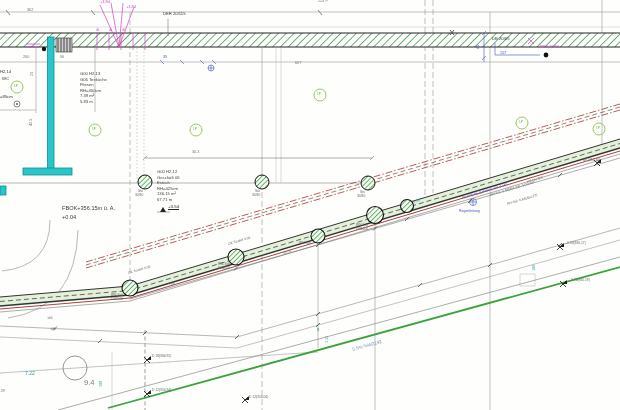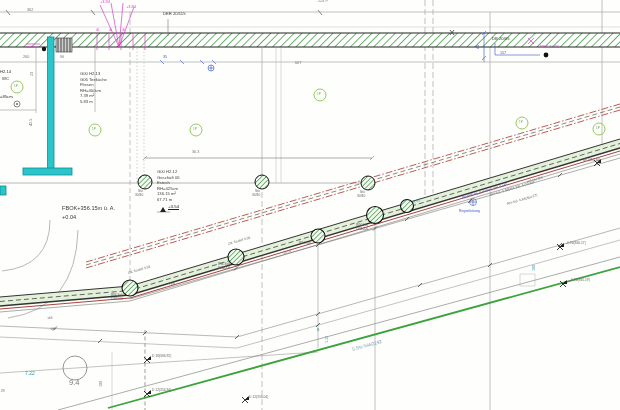--- a/index.html
+++ b/index.html
@@ -301,21 +301,21 @@
     <div class="lb g3" style="left: 228px; top: 243px; transform: rotate(-16.5deg);">OK Sockel 9.56</div>
     <div class="lb g3" style="left: 168px; top: 284px; transform: rotate(-16.5deg);">7.08</div>
     <div class="lb g3" style="left: 283px; top: 252px; transform: rotate(-16.5deg);">10.01</div>
     <div class="lb t" style="left: 413px; top: 201px; transform: rotate(-16.5deg);">5.58</div>
     <div class="lb g3" style="left: 527px; top: 181px; transform: rotate(-16.5deg);">KS DN 300</div>
     <div class="lb g3" style="left: 490px; top: 194px; transform: rotate(-16.5deg);">BH-Sol -9.83(355.28) -Schieber</div>
     <div class="lb g3" style="left: 507px; top: 203px; transform: rotate(-16.5deg);">RH-Sol -5.64(354.27)</div>
     <div class="lb b3" style="left: 462px; top: 197px; transform: rotate(-16.5deg);">RW/PE-KL Gefälle 2.0% 0-HP</div>
     <div class="lb b3" style="left: 459px; top: 210px;">Regenleitung</div>
     <div class="lb g3" style="left: 583px; top: 159px;">4P (355.30)</div>
-    <div class="lb big" style="left: 69px; top: 363px; margin-top: 16px;">9.4</div>
+    <div class="lb big" style="left: 84px; top: 363px; margin-top: 16px;">9.4</div>
     <div class="lb t5" style="left: 25px; top: 371px;">7.22</div>
     <div class="lb t" style="left: 100px; top: 387px; transform: rotate(-90deg);">100</div>
     <div class="lb g3" style="left: 47px; top: 317px; transform: rotate(-4deg);">168</div>
     <div class="lb g3" style="left: 50px; top: 328px; transform: rotate(-4deg);">188</div>
     <div class="lb g3" style="left: 152px; top: 355px;">D 18(366.92)</div>
     <div class="lb g3" style="left: 152px; top: 389px;">D 12(354.94)</div>
     <div class="lb g3" style="left: 249px; top: 396px;">D 12(354.04)</div>
     <div class="lb g3" style="left: 566px; top: 242px;">-0.94(366.17)</div>
     <div class="lb g3" style="left: 570px; top: 279px;">-0.92(365.19)</div>
     <div class="lb t" style="left: 533px; top: 271px; transform: rotate(-90deg);">100</div>

